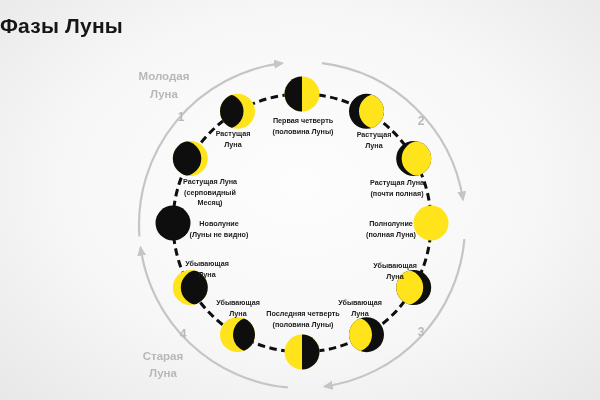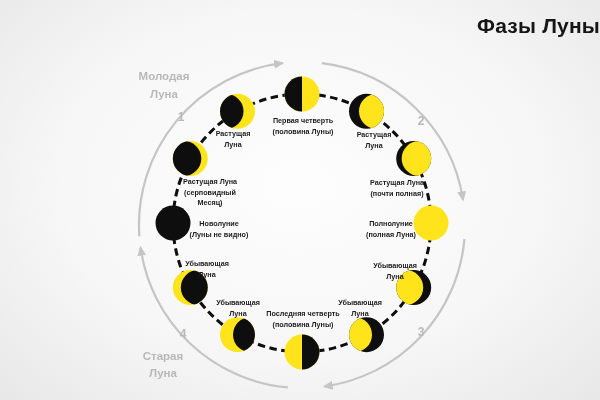--- a/index.html
+++ b/index.html
@@ -3,21 +3,21 @@
 <meta charset="utf-8">
 <style>
   html,body{margin:0;padding:0;}
   .stage{
     position:relative;width:600px;height:400px;overflow:hidden;
     background:radial-gradient(ellipse 430px 310px at 50% 46%, #fdfdfd 0%, #f7f7f7 55%, #e7e7e7 100%);
     font-family:"Liberation Sans", sans-serif;
   }
   .title{
     position:absolute;top:14px;left:0;width:100%;
-    text-align:right;font-size:21px;font-weight:700;color:#161616;
+    text-align:left;font-size:21px;font-weight:700;color:#161616;
     letter-spacing:0.2px;
   }
   svg text{font-family:"Liberation Sans", sans-serif;}
   .moon-label{font-size:7.2px;font-weight:700;}
   .corner-label{font-size:11.5px;font-weight:700;text-anchor:middle;}
   .quadrant-num{font-size:12px;font-weight:700;text-anchor:middle;}
   .arc{fill:none;stroke-width:2.2px;stroke-linecap:butt;}
   .orbit{fill:none;stroke-width:3px;}
 </style>
 </head>

